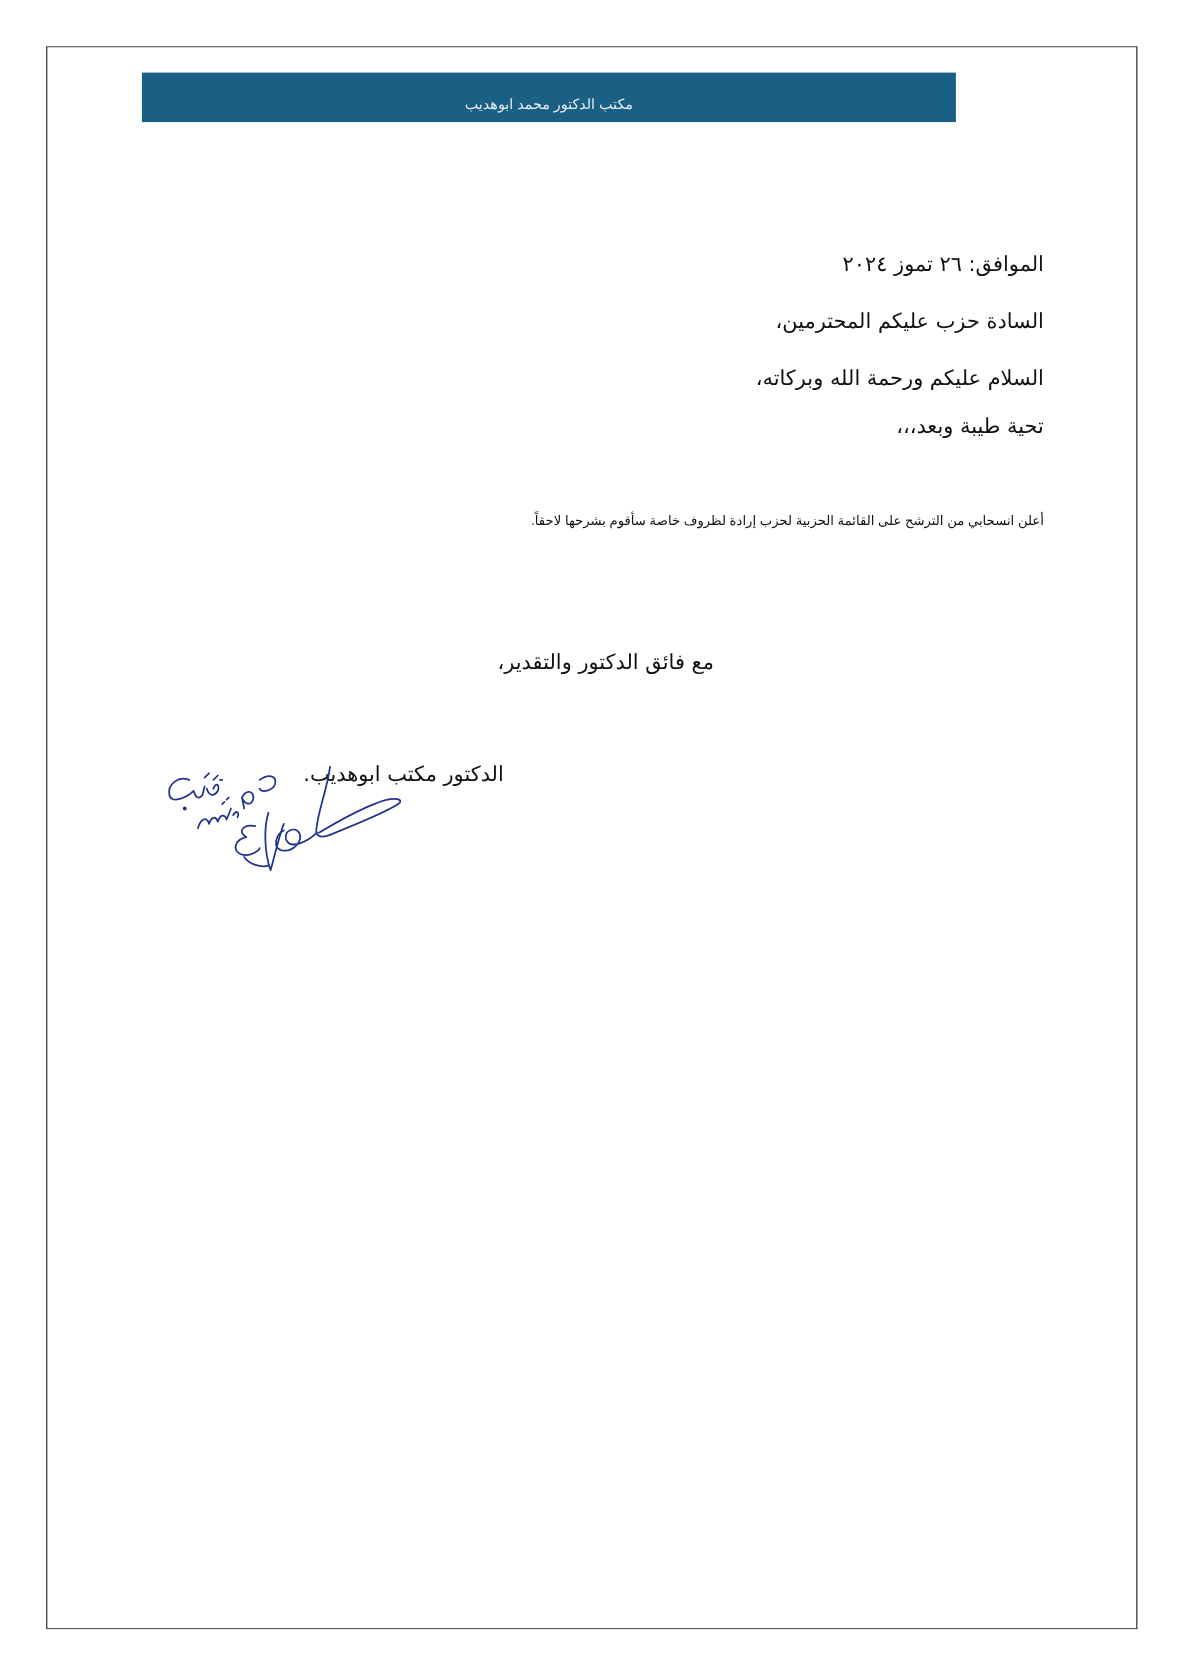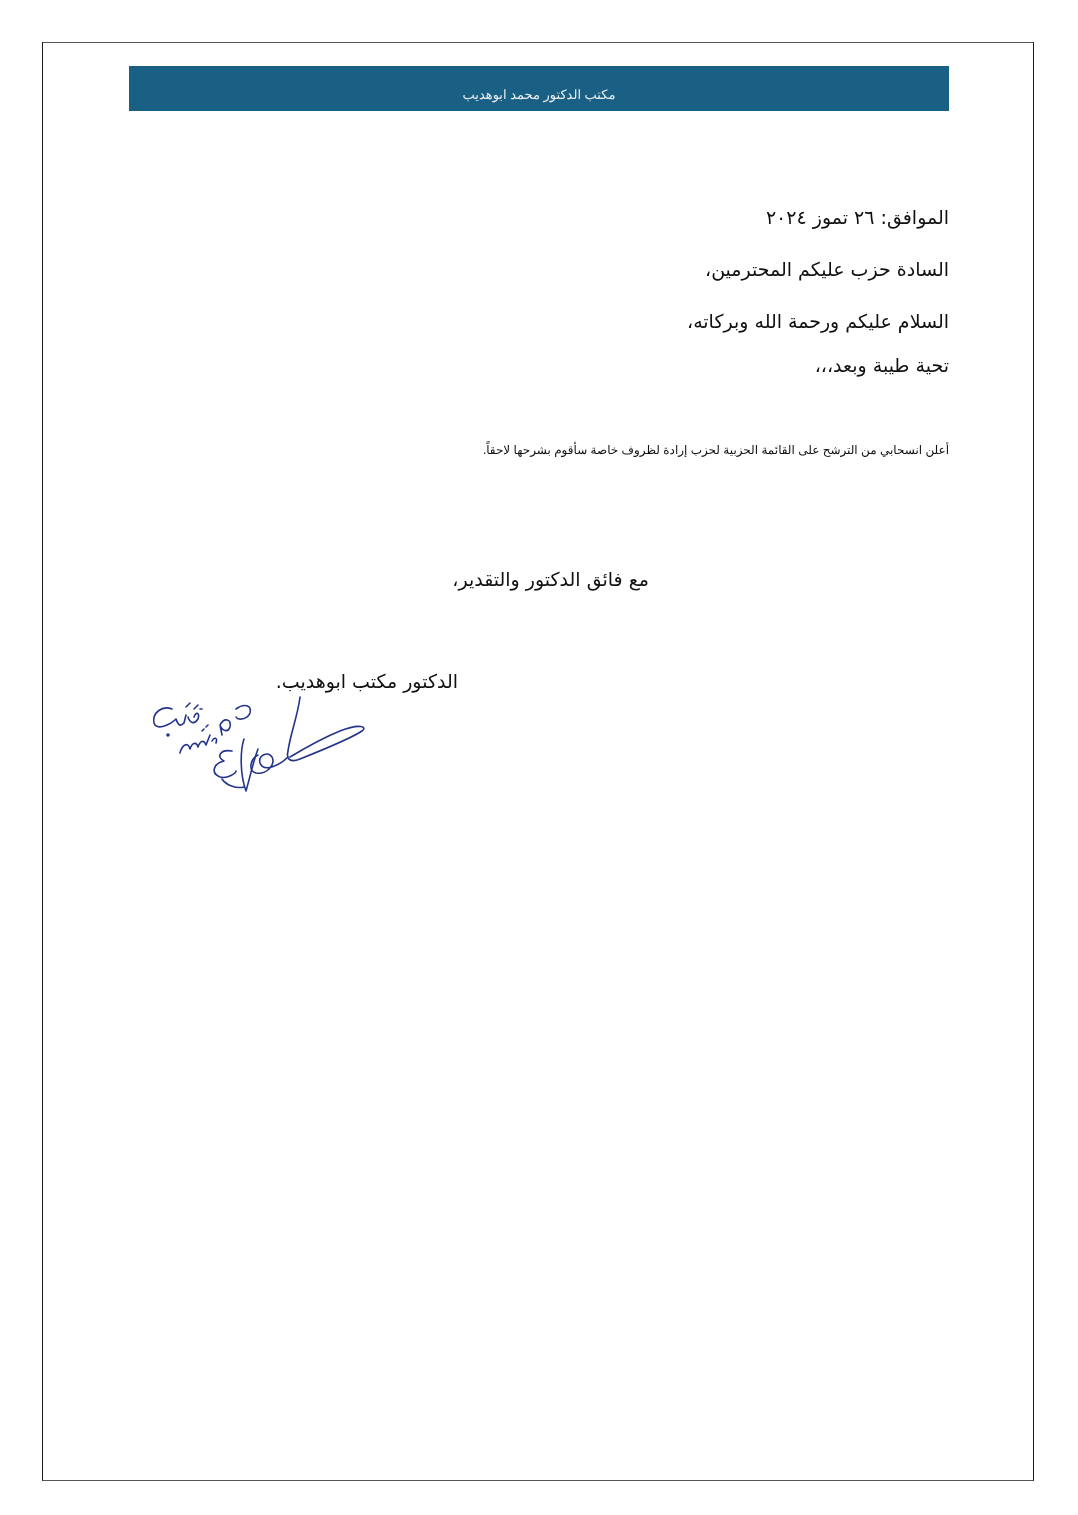--- a/index.html
+++ b/index.html
@@ -23,41 +23,42 @@
       height: 1439px;
       border: 1.5px solid #1a1a1a;
       border-top-color: #555555;
       border-bottom-color: #555555;
       box-sizing: border-box;
     }
     .header-bar {
       position: absolute;
       left: 129px;
       top: 66px;
-      width: 820px;
+      width: 740px;
       height: 45px;
       background: #1a5f84;
       display: flex;
       align-items: center;
       justify-content: center;
     }
     .header-text {
       color: #e8eef2;
       font-family: "Liberation Sans", sans-serif;
       font-size: 13px;
       direction: rtl;
       margin-top: 12px;
     }
     .line {
       position: absolute;
       direction: rtl;
       text-align: right;
       font-size: 19px;
       white-space: nowrap;
       right: 129px;
+      margin-top: 23px;
     }
     .l-date { top: 206px; }
     .l-addressee { top: 258px; }
     .l-greeting { top: 310px; }
     .l-salute { top: 354px; }
     .l-body {
       top: 443px;
       font-family: "Liberation Sans", sans-serif;
       font-size: 12px;
       letter-spacing: 0.2px;

